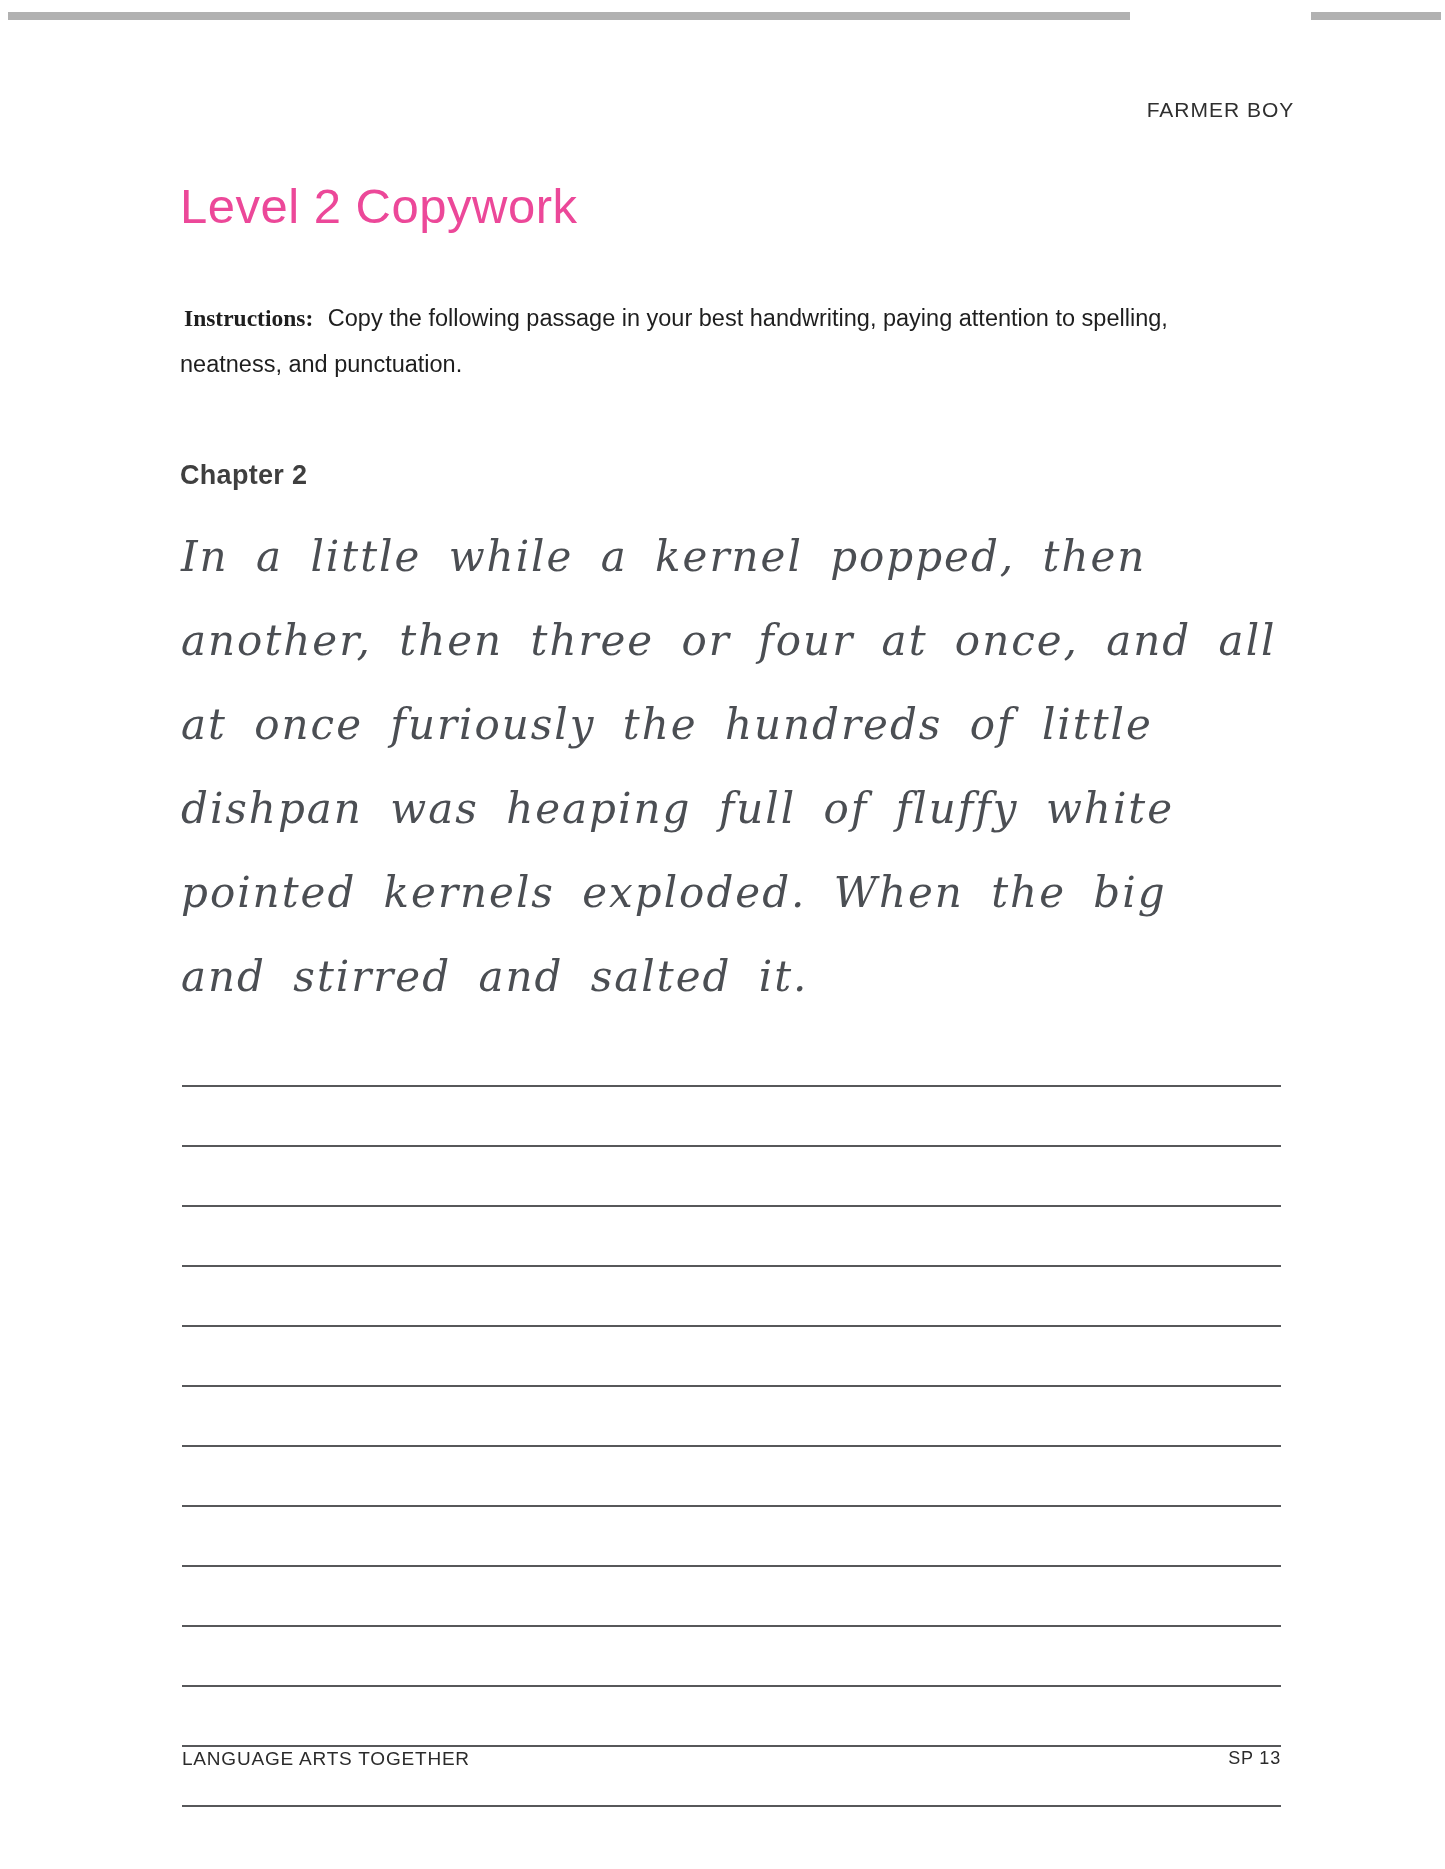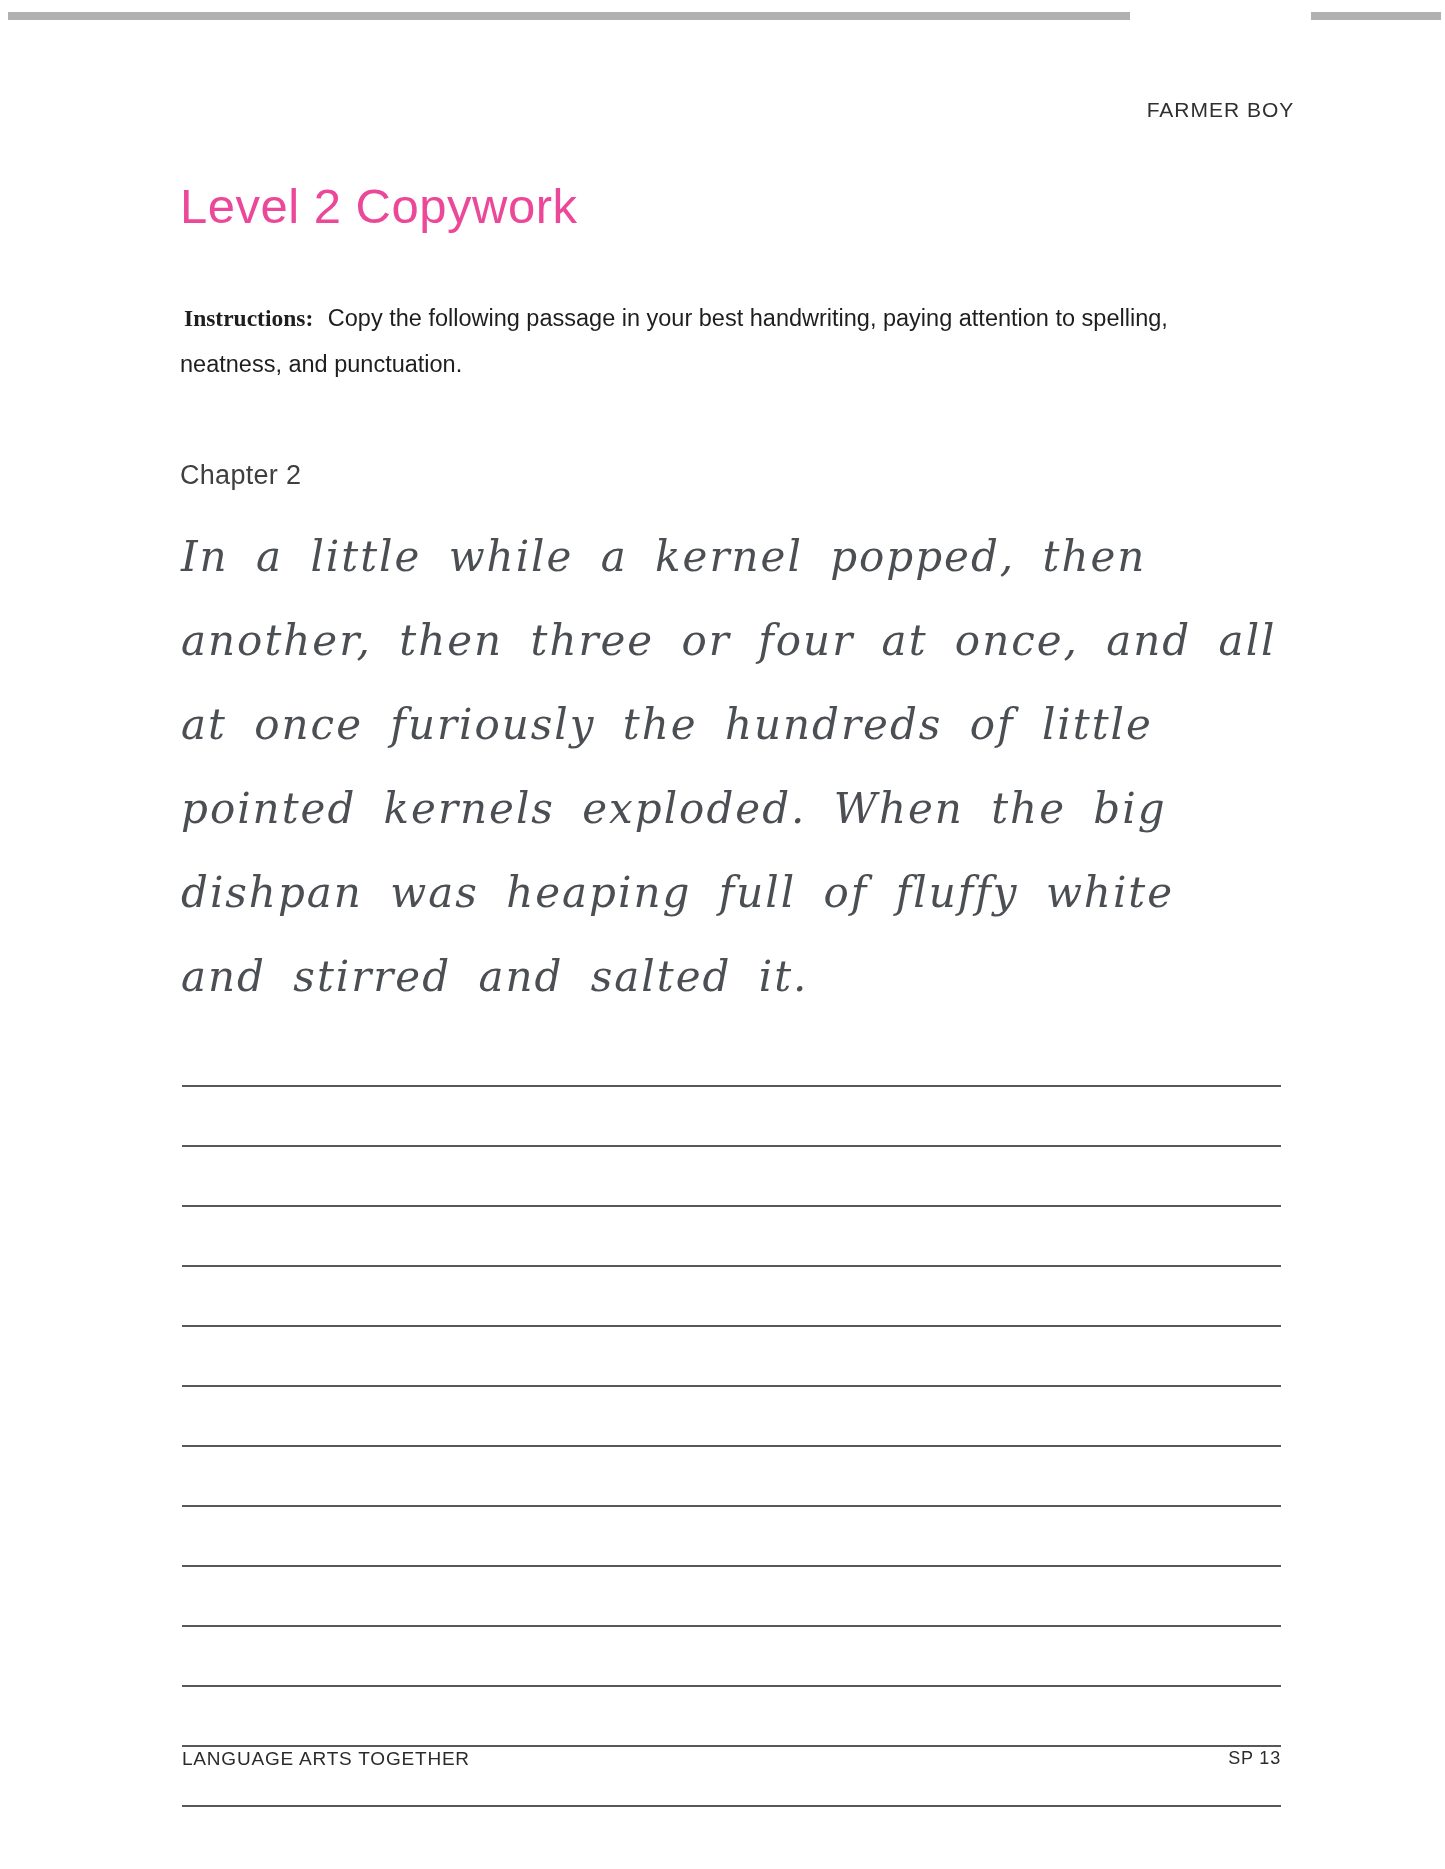--- a/index.html
+++ b/index.html
@@ -40,21 +40,21 @@
   }
   
   .instructions{
     position:absolute; left:168px; top:283px; width:1040px;
     font-size:23.5px; line-height:46px; color:#1e1e1e;
   }
   .instructions b{font-weight:700;font-family:Liberation Serif, serif;}
   
   .chapter-heading{
     position:absolute; left:168px; top:448px;
-    font-size:27px; font-weight:400; color:#3f3f3f;
+    font-size:27px; font-weight:700; color:#3f3f3f;
     letter-spacing:0.3px;
   }
   
   .copywork-passage{
     position:absolute; left:165px; top:503px; width:1140px;
     font-family:"DejaVu Serif", serif;
     font-style:italic;
     font-size:42px; line-height:76px;
     color:var(--script-ink,#4b4e53);
     letter-spacing:2px; word-spacing:12px;
@@ -96,22 +96,22 @@
     <b>Instructions:</b>
     <span>Copy the following passage in your best handwriting, paying attention to spelling, neatness, and punctuation.</span>
   </p>
 
   <h2 class="chapter-heading">Chapter 2</h2>
 
   <div class="copywork-passage">
     <div>In a little while a kernel popped, then</div>
     <div>another, then three or four at once, and all</div>
     <div>at once furiously the hundreds of little</div>
+    <div>dishpan was heaping full of fluffy white</div>
     <div>pointed kernels exploded. When the big</div>
-    <div>dishpan was heaping full of fluffy white</div>
     <div>and stirred and salted it.</div>
   </div>
 
   <div class="writing-lines">
       <div class="writing-line"></div>
       <div class="writing-line"></div>
       <div class="writing-line"></div>
       <div class="writing-line"></div>
       <div class="writing-line"></div>
       <div class="writing-line"></div>

